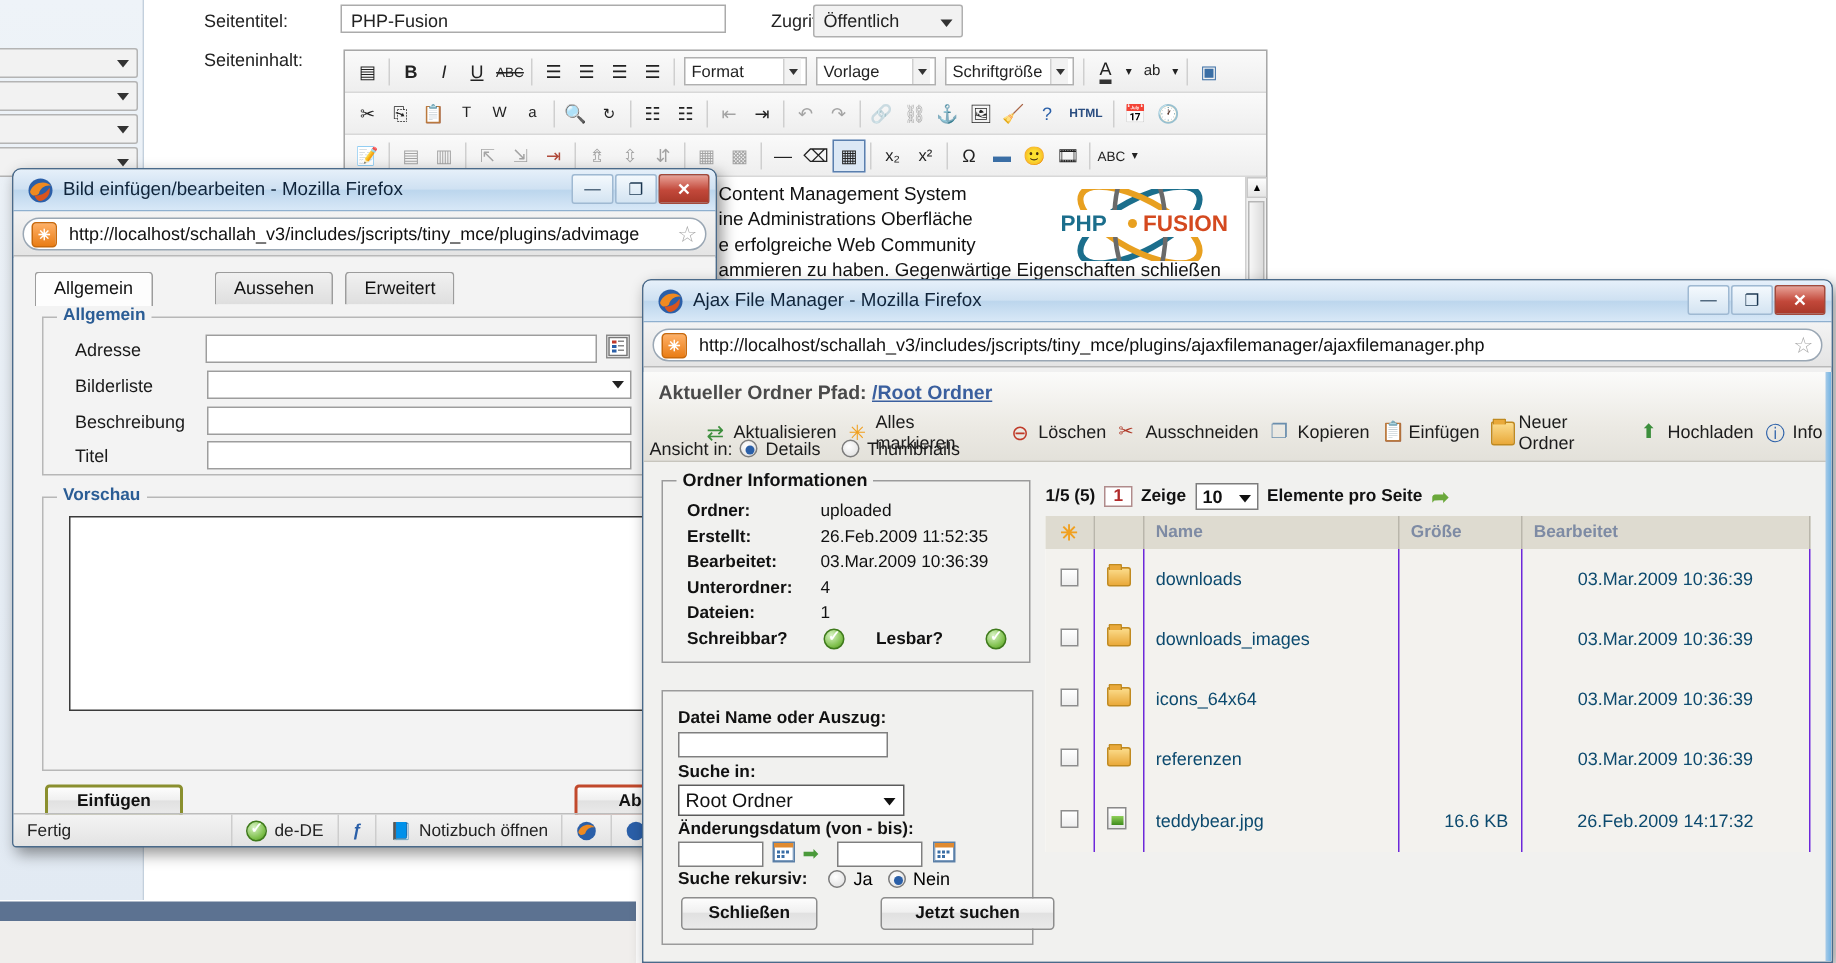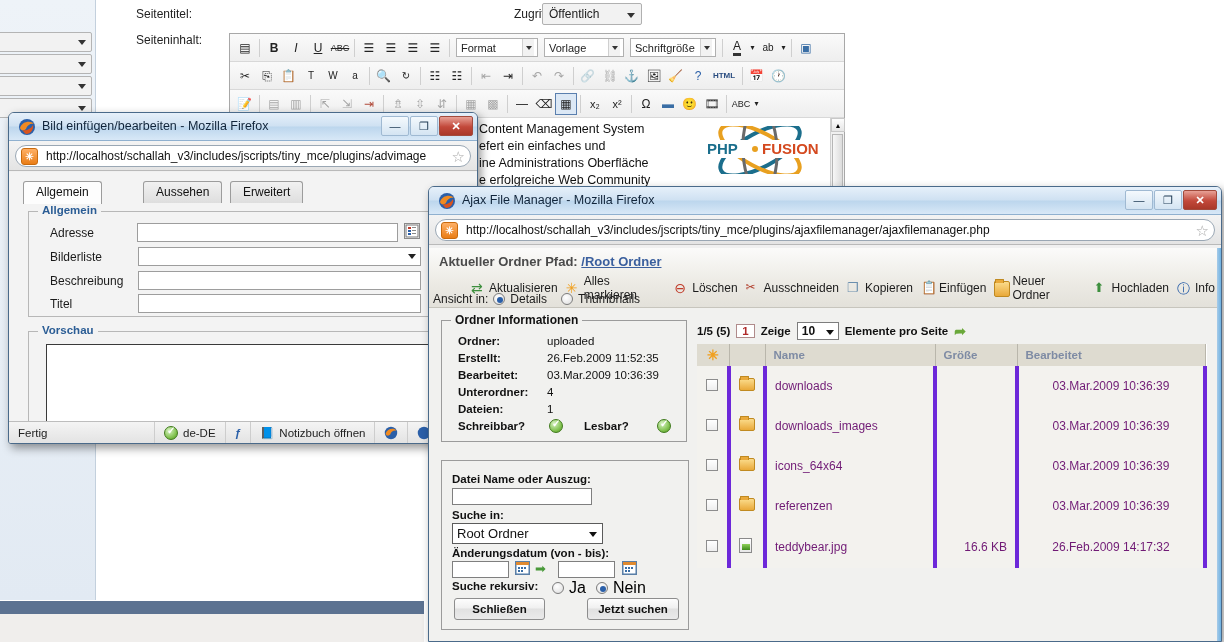--- a/index.html
+++ b/index.html
@@ -99,21 +99,21 @@
                 display:flex; align-items:center; justify-content:center; color:#fff; font-size:10px; font-weight:bold; }
   .ff-url { font-size:12px; color:#111; white-space:nowrap; overflow:hidden; }
   .ff-star { position:absolute; right:5px; top:2px; font-size:15px; color:#a9a9a9; line-height:17px; }
   .ff-status { position:absolute; left:0; right:0; bottom:0; height:22px;
                background:linear-gradient(to bottom,#f4f4f4,#e3e3e3); border-top:1px solid #bdbdbd;
                display:flex; align-items:center; font-size:11.5px; color:#222; }
   .ff-status .cell { padding:0 9px; height:22px; display:flex; align-items:center; gap:5px;
                      border-right:1px solid #cdcdcd; }
 
   
-  #dlg-image { left:8px; top:112px; width:470px; height:332px; }
+  #dlg-image { left:8px; top:112px; width:470px; height:453px; }
   #dlg-image-content { position:absolute; left:0; right:0; top:59px; bottom:22px; background:#f3f3f3; }
   .tabstrip { position:relative; height:22px; margin:9px 0 0 14px; }
   .tab { position:absolute; top:0; height:22px; padding:3px 12px 0 12px; font-size:12px;
          border:1px solid #9c9c9c; border-bottom:none; border-radius:3px 3px 0 0; color:#111; }
   .tab.active { background:#fdfdfd; z-index:3; height:23px; }
   .tab.idle { background:linear-gradient(to bottom,#f1f1f1,#dedede);margin-left:36px; }
   .fieldset { position:absolute; border:1px solid #b7b7b7; }
   .fslegend { position:absolute; top:-8px; left:9px; background:#f3f3f3; padding:0 4px;
               font-size:11.5px; font-weight:bold; color:#2b5d95; }
   .frow { position:absolute; font-size:12px; color:#1a1a1a; }
@@ -172,22 +172,22 @@
            padding:0 5px; font-size:11.5px; }
   .pgsel { border:1px solid #7d7d7d; background:#fff; height:18px; font-size:12px;
            color:#111; padding:0 18px 0 4px; position:relative; display:flex; align-items:center; }
   .pgsel .arw { position:absolute; right:4px; top:7px; width:0;height:0;
                 border-left:4px solid transparent;border-right:4px solid transparent;border-top:5px solid #111; }
 
   #afm-table { position:absolute; left:268px; top:96px; width:510px; background:#fff; }
   #afm-table table { border-collapse:collapse; width:100%; font-size:12px; }
   #afm-table thead th { background:#dedbd0; color:#7e8ba4; font-weight:bold; font-size:11.5px;
                         text-align:left; height:22px; padding:0 8px; border-right:1px solid #b9b6ab; }
-  #afm-table tbody td { height:22px; padding:12px 8px; border-right:4px solid #6d28d9;
-                        color:#701a75; background:#f3f2ee; }
+  #afm-table tbody td { height:22px; padding:12px 8px; border-right:1px solid #6d28d9;
+                        color:#0c4a6e; background:#f3f2ee; }
   .ckbox { width:12px; height:12px; border:1px solid #8d8d8d;
            background:linear-gradient(to bottom,#ffffff,#eeeeee); display:inline-block; }
   .star-ico { color:#f0a020; font-size:14px; }
   .folder-ico { width:16px; height:13px; display:inline-block; position:relative;
                 background:linear-gradient(to bottom,#fbdc8c,#e9a93a); border:1px solid #c08a20; border-radius:1px 2px 2px 2px; }
   .folder-ico::before { content:""; position:absolute; left:0; top:-3px; width:7px; height:3px;
                         background:#e9a93a; border:1px solid #c08a20; border-bottom:none; border-radius:1px 1px 0 0; }
   .file-ico { width:13px; height:15px; display:inline-block;
               background:linear-gradient(to bottom,#ffffff,#e8e8e8); border:1px solid #8a8a8a; position:relative; }
   .file-ico::after { content:""; position:absolute; left:2px; bottom:2px; width:8px; height:6px;
@@ -217,20 +217,21 @@
         <span class="arw"></span>
       </div>
       <div class="bg-sel" style="top:98px;">
         <span></span>
         <span class="arw"></span>
       </div>
     </div>
 
     <div id="bg-form-area">
       <div class="bg-label" style="left:40px; top:7px;">Seitentitel:</div>
+      <div class="bg-input" style="left:131px; top:3px; width:257px; height:19px;">PHP-Fusion</div>
       <div class="bg-label" style="left:418px; top:7px;">Zugriff:</div>
       <div class="bg-drop" style="left:446px; top:3px; width:100px;">
         <span>Öffentlich</span>
         <span class="arw"></span>
       </div>
       <div class="bg-label" style="left:40px; top:33px;">Seiteninhalt:</div>
     </div>
 
     <div id="mce">
       <div class="mce-row">
@@ -347,21 +348,20 @@
       </div>
       <div id="mce-body"></div>
       <div id="mce-scroll">
         <div class="sb-arrow" style="font-size:7px;">▲</div>
         <div id="mce-thumb"></div>
       </div>
     </div>
 
     <div id="mce-text" style="left:479px; top:121px;">
       <div>Content Management System</div>
-      <div>efert ein einfaches und</div>
       <div>ine Administrations Oberfläche</div>
       <div>e erfolgreiche Web Community</div>
       <div>ammieren zu haben. Gegenwärtige Eigenschaften schließen</div>
     </div>
 
     <div id="phpf-logo">
       <svg width="130" height="48" viewBox="0 0 130 48">
         <ellipse cx="65" cy="24" rx="44" ry="17" fill="none" stroke="#1b6e8c" stroke-width="4" transform="rotate(-28 65 24)"></ellipse>
         <ellipse cx="65" cy="24" rx="44" ry="17" fill="none" stroke="#e8a020" stroke-width="4" transform="rotate(28 65 24)"></ellipse>
         <ellipse cx="65" cy="24" rx="44" ry="17" fill="none" stroke="#6a6a6a" stroke-width="3" transform="rotate(88 65 24)"></ellipse>
@@ -606,28 +606,28 @@
               <rect x="0" y="0" width="13" height="12" fill="#fff" stroke="#4f7aa8"></rect>
               <rect x="0" y="0" width="13" height="3" fill="#e08a30"></rect>
               <rect x="2" y="5" width="2" height="2" fill="#3a6ea5"></rect>
               <rect x="5" y="5" width="2" height="2" fill="#3a6ea5"></rect>
               <rect x="8" y="5" width="2" height="2" fill="#3a6ea5"></rect>
               <rect x="2" y="8" width="2" height="2" fill="#3a6ea5"></rect>
               <rect x="5" y="8" width="2" height="2" fill="#3a6ea5"></rect>
             </svg>
         </div>
         <div class="slabel" style="left:10px; top:119px;">Suche rekursiv:</div>
-        <div style="position:absolute; left:110px; top:118px; display:flex; align-items:center; gap:5px; font-size:16px;">
+        <div style="position:absolute; left:110px; top:118px; display:flex; align-items:center; gap:5px; font-size:12px;">
           <span class="radio"></span>
           <span>Ja</span>
           <span class="radio on" style="margin-left:5px;"></span>
           <span>Nein</span>
         </div>
         <div class="btn3d" style="position:absolute; left:12px; top:137px; width:91px; height:22px;">Schließen</div>
-        <div class="btn3d" style="position:absolute; left:145px; top:137px; width:92px; height:22px;">Jetzt suchen</div>
+        <div class="btn3d" style="position:absolute; left:145px; top:137px; width:116px; height:22px;">Jetzt suchen</div>
       </div>
 
       <div id="afm-pager">
         <span>1/5 (5)</span>
         <span class="pgbox">1</span>
         <span>Zeige</span>
         <span class="pgsel" style="width:42px;align-items:center;">
           <span>10</span>
           <span class="arw"></span>
         </span>

